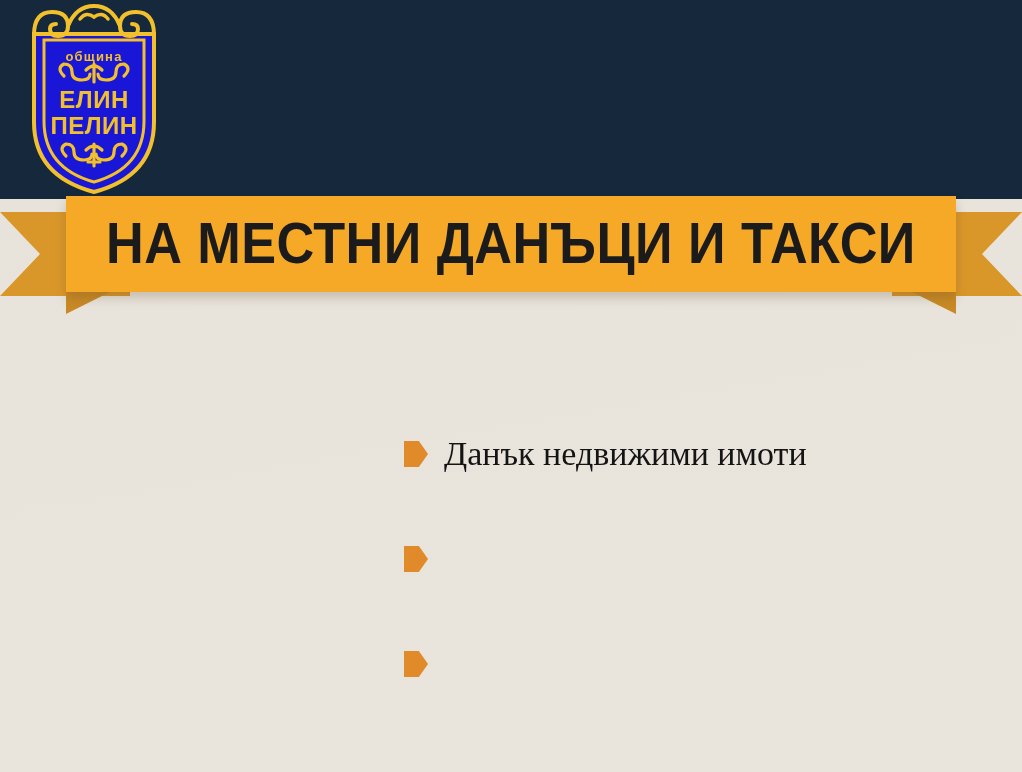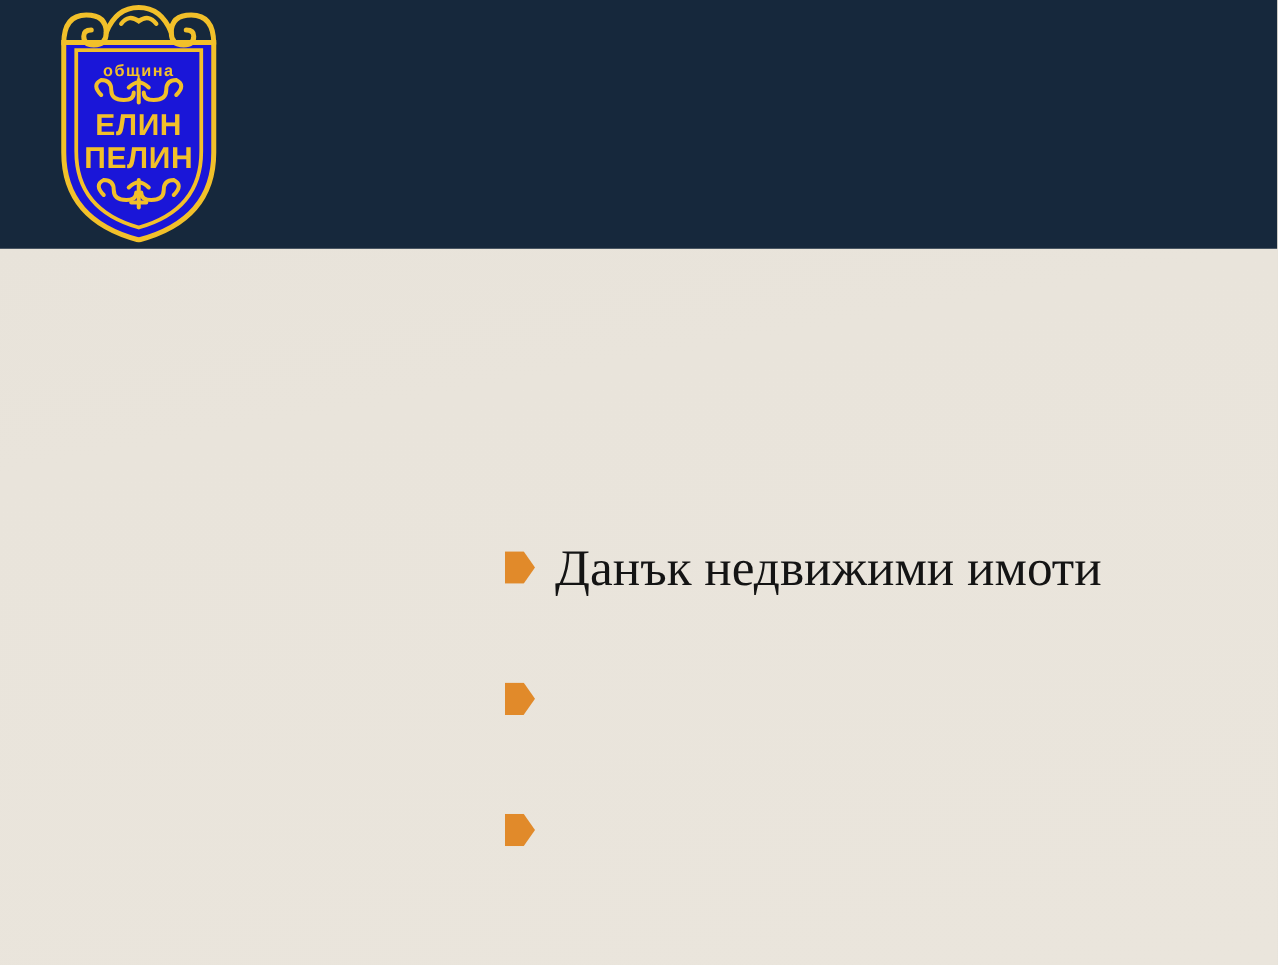--- a/index.html
+++ b/index.html
@@ -14,21 +14,21 @@
     background:linear-gradient(170deg,#e7e2d9 0%,#e9e4db 40%,#eae5dc 100%);
   }
 
   
   .header{
     position:absolute;left:0;top:0;width:1022px;height:199px;
     background:#16283c;
     display:flex;align-items:center;
   }
   .logo-wrap{
-    position:absolute;left:41px;top:4px;width:140px;height:190px;
+    position:absolute;left:24px;top:4px;width:140px;height:190px;
   }
   .title-block{
     position:absolute;left:186px;top:0;width:836px;height:199px;
     display:flex;flex-direction:column;align-items:center;justify-content:center;
     padding-bottom:4px;box-sizing:border-box;
   }
   .title-line{
     color:#ffffff;
     font-family:"Liberation Sans", sans-serif;
     font-weight:bold;
@@ -104,21 +104,21 @@
   .bullet-row{
     display:flex;align-items:center;height:58px;margin-bottom:47px;
   }
   .bullet-marker{
     width:24px;height:26px;flex:0 0 24px;margin-right:16px;
     background:#e18a2a;
     clip-path:polygon(0 0,62% 0,100% 50%,62% 100%,0 100%);
   }
   .bullet-label{
     font-family:"Liberation Serif", serif;
-    font-size:41px;line-height:52px;color:#141414;
+    font-size:34px;line-height:52px;color:#141414;
     white-space:nowrap;
   }
 </style>
 </head>
 <body>
 
 <div id="poster">
 
   <div class="header">
 
@@ -151,20 +151,29 @@
           <path d="M98 152 Q106 144 98 140 Q90 140 90 148 Q90 156 80 156 Q72 156 72 150"></path>
           <path d="M62 146 Q70 138 78 146"></path>
           <path d="M70 140 L70 162"></path>
           <path d="M64 158 L76 158"></path>
         </g>
       </svg>
     </div>
 
   </div>
 
+  <div class="ribbon">
+    <div class="ribbon-tail left"></div>
+    <div class="ribbon-tail right"></div>
+    <div class="ribbon-fold left"></div>
+    <div class="ribbon-fold right"></div>
+    <div class="ribbon-bar">
+      <span class="ribbon-text">НА МЕСТНИ ДАНЪЦИ И ТАКСИ</span>
+    </div>
+  </div>
 
   <div class="stamp" style="left:16px;top:312px;width:202px;height:202px;transform:rotate(-5deg);">
     <div class="stamp-inner" style="left:22px;top:22px;right:22px;bottom:22px;">
       <svg width="118" height="110" viewBox="0 0 118 110">
         <g fill="none" stroke="#3a8fc4" stroke-width="7" stroke-linecap="round" stroke-linejoin="round">
           <path d="M6 52 L59 10 L85 30 L85 18 L99 18 L99 41 L112 52"></path>
           <path d="M18 52 L18 96 L100 96 L100 52"></path>
           <rect x="33" y="60" width="24" height="26" rx="7"></rect>
           <path d="M72 96 L72 68 Q72 62 79 62 Q86 62 86 68 L86 96"></path>
         </g>

